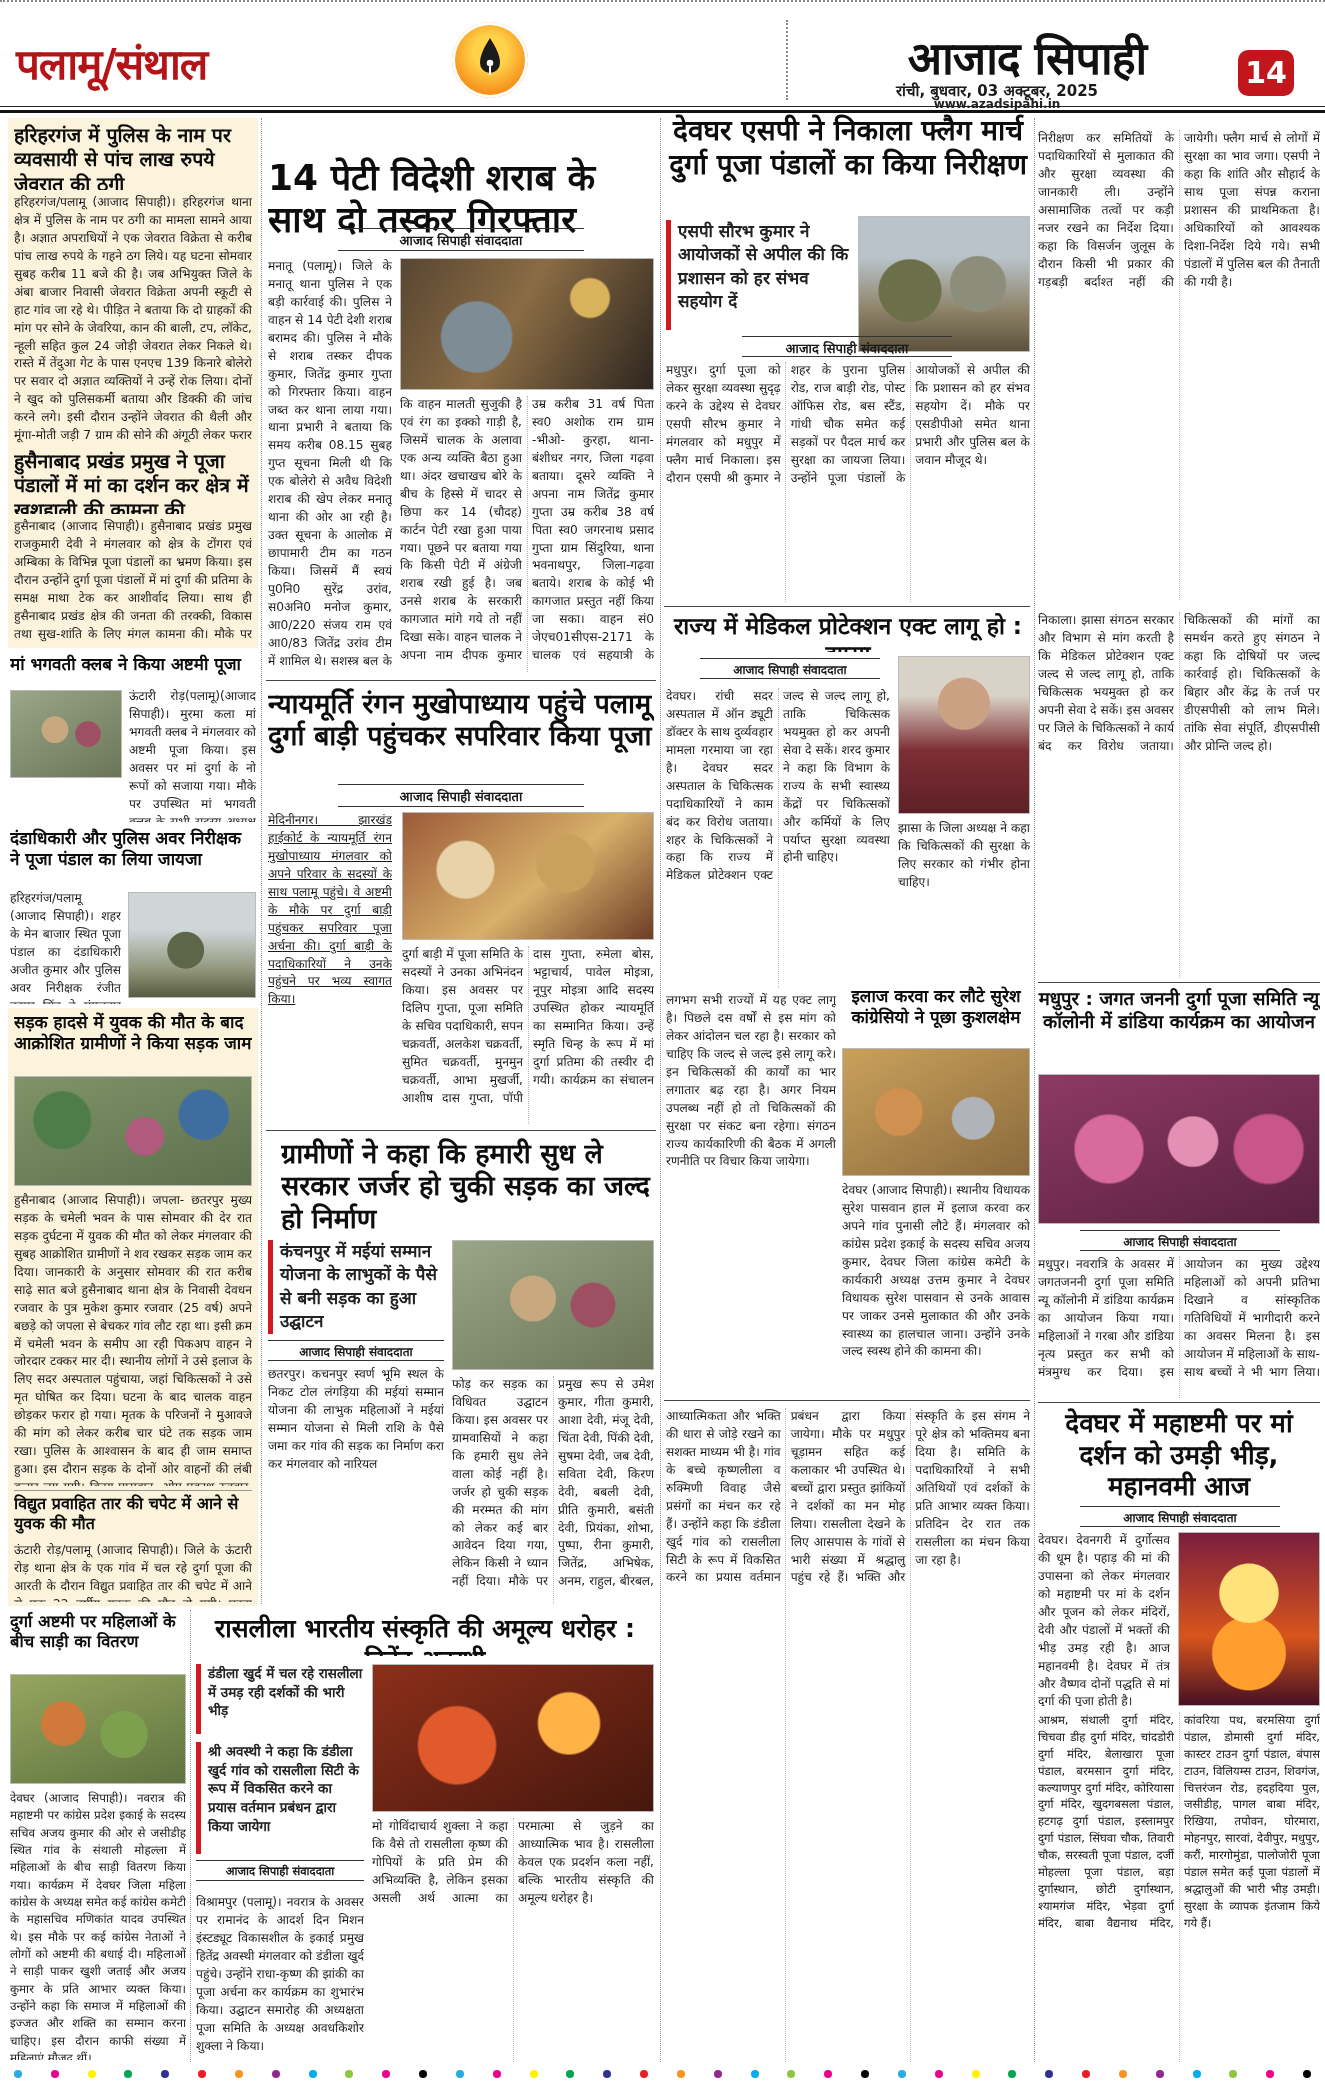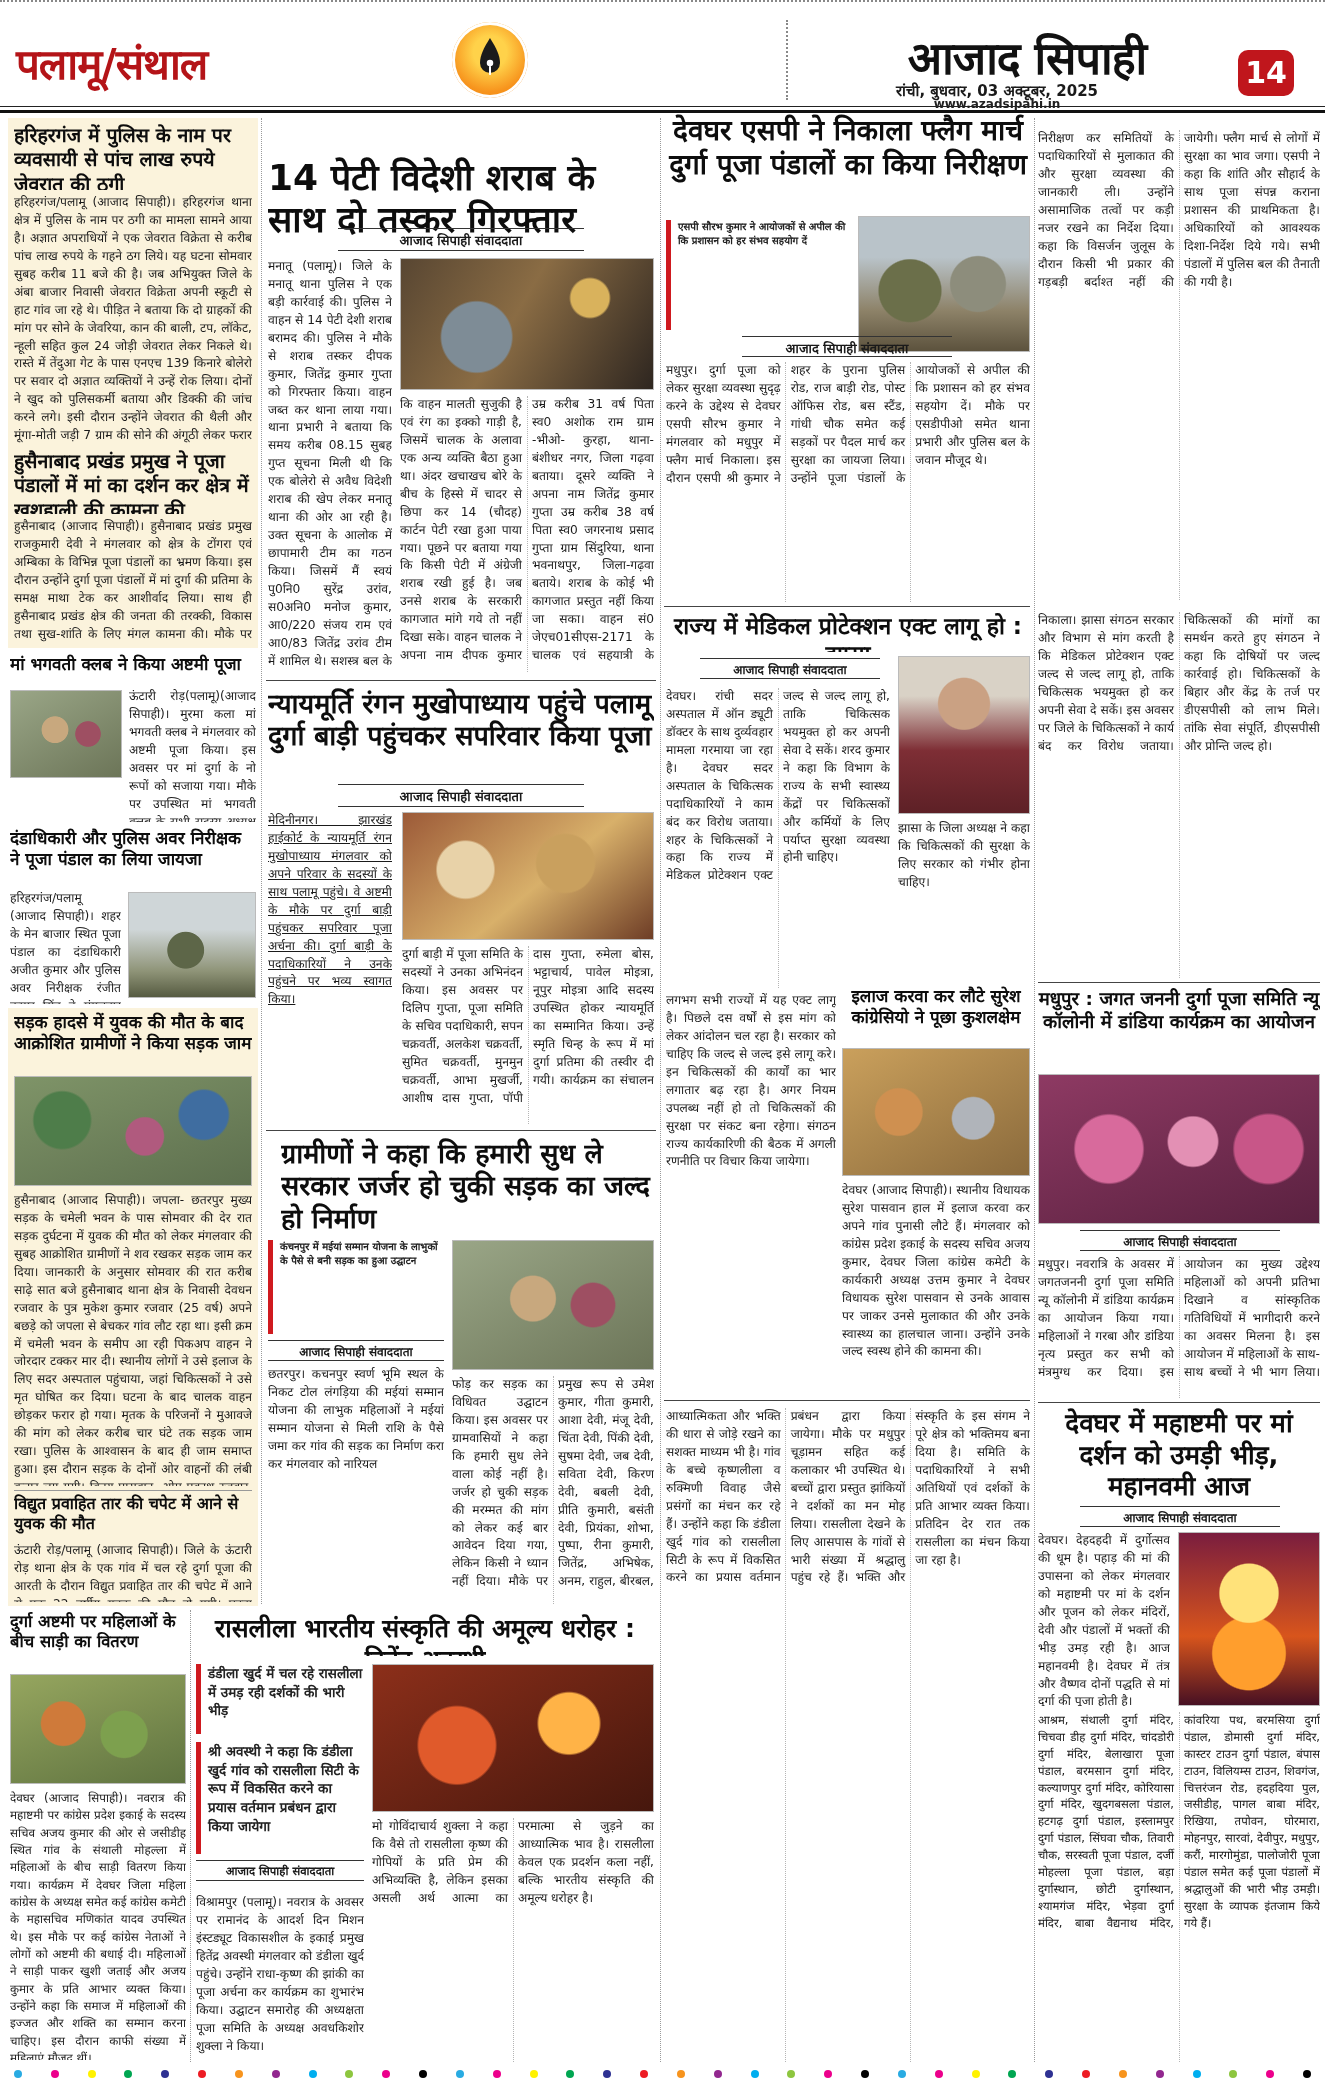--- a/index.html
+++ b/index.html
@@ -23,21 +23,21 @@
   .hl-lg{font-size:27px;text-align:left;line-height:1.2;}
   .hl-md{font-size:19.5px;line-height:1.25;}
   .hl-sm{font-size:17px;line-height:1.25;}
   .bodytxt{font-size:12.2px;line-height:1.47;text-align:justify;overflow:hidden;}
   .cols2{column-count:2;column-gap:10px;column-rule:1px dotted #b5b5b5;}
   .cols3{column-count:3;column-gap:10px;column-rule:1px dotted #b5b5b5;}
   .byline{font-size:13px;font-weight:800;text-align:center;border-top:1.5px solid #333;
           border-bottom:1.5px solid #333;padding:2px 0;overflow:hidden;white-space:nowrap;}
   .bullet{display:flex;overflow:hidden;}
   .bullet .bar{flex:0 0 5px;background:#cf1a1f;margin-right:7px;}
-  .bullet .btxt{font-size:10px;font-weight:700;line-height:1.38;color:#222;}
+  .bullet .btxt{font-size:17px;font-weight:700;line-height:1.38;color:#222;}
   .ph{overflow:hidden;border:1px solid #bbb;}
   .ph-liquor{background:radial-gradient(circle at 75% 30%,#d9b25c 0 9%,transparent 10%),
              radial-gradient(circle at 30% 60%,#7e8c96 0 18%,transparent 19%),
              linear-gradient(120deg,#584632,#8a6c44 45%,#2e2620);}
   .ph-march{background:radial-gradient(circle at 30% 55%,#6b6f4a 0 22%,transparent 23%),
             radial-gradient(circle at 70% 50%,#8d8d7c 0 20%,transparent 21%),
             linear-gradient(180deg,#b9c3c9 0 30%,#8d8268 70%,#5c523d);}
   .ph-portrait{background:radial-gradient(circle at 50% 30%,#caa183 0 20%,transparent 21%),
                linear-gradient(180deg,#d9d2c6 0 25%,#7e2e35 60%,#5d2026);}
   .ph-priests{background:radial-gradient(circle at 25% 45%,#e8d2a8 0 14%,transparent 15%),
@@ -193,21 +193,21 @@
 
 <div class="b hrule" style="left:1038px;top:982px;width:282px;"></div>
 <div class="b hl" style="left:1038px;top:988px;width:282px;height:82px;font-size:18.5px;text-align:center;">मधुपुर : जगत जननी दुर्गा पूजा समिति न्यू कॉलोनी में डांडिया कार्यक्रम का आयोजन</div>
 <div class="b ph ph-dancers" style="left:1038px;top:1074px;width:282px;height:150px;"></div>
 <div class="b byline" style="left:1080px;top:1230px;width:200px;height:21px;font-size:12px;">आजाद सिपाही संवाददाता</div>
 <div class="b bodytxt cols2" style="left:1038px;top:1256px;width:282px;height:142px;">मधुपुर। नवरात्रि के अवसर में जगतजननी दुर्गा पूजा समिति न्यू कॉलोनी में डांडिया कार्यक्रम का आयोजन किया गया। महिलाओं ने गरबा और डांडिया नृत्य प्रस्तुत कर सभी को मंत्रमुग्ध कर दिया। इस आयोजन का मुख्य उद्देश्य महिलाओं को अपनी प्रतिभा दिखाने व सांस्कृतिक गतिविधियों में भागीदारी करने का अवसर मिलना है। इस आयोजन में महिलाओं के साथ-साथ बच्चों ने भी भाग लिया। मौके पर कमेटी ने भी इस आयोजन को सफल बनाने के लिए धन्यवाद किया।</div>
 
 <div class="b hrule" style="left:1038px;top:1402px;width:282px;"></div>
 <div class="b hl" style="left:1038px;top:1408px;width:282px;height:92px;font-size:26px;text-align:center;">देवघर में महाष्टमी पर मां दर्शन को उमड़ी भीड़, महानवमी आज</div>
 <div class="b byline" style="left:1080px;top:1506px;width:200px;height:21px;font-size:12px;">आजाद सिपाही संवाददाता</div>
-<div class="b bodytxt" style="left:1038px;top:1532px;width:132px;height:174px;">देवघर। देहदहदी में दुर्गोत्सव की धूम है। पहाड़ की मां की उपासना को लेकर मंगलवार को महाष्टमी पर मां के दर्शन और पूजन को लेकर मंदिरों, देवी और पंडालों में भक्तों की भीड़ उमड़ रही है। आज महानवमी है। देवघर में तंत्र और वैष्णव दोनों पद्धति से मां दुर्गा की पूजा होती है।</div>
+<div class="b bodytxt" style="left:1038px;top:1532px;width:132px;height:174px;">देवघर। देवनगरी में दुर्गोत्सव की धूम है। पहाड़ की मां की उपासना को लेकर मंगलवार को महाष्टमी पर मां के दर्शन और पूजन को लेकर मंदिरों, देवी और पंडालों में भक्तों की भीड़ उमड़ रही है। आज महानवमी है। देवघर में तंत्र और वैष्णव दोनों पद्धति से मां दुर्गा की पूजा होती है।</div>
 <div class="b ph ph-pandal" style="left:1178px;top:1532px;width:142px;height:174px;"></div>
 <div class="b bodytxt cols2" style="left:1038px;top:1712px;width:282px;height:350px;font-size:11.5px;">आश्रम, संथाली दुर्गा मंदिर, चिचवा डीह दुर्गा मंदिर, चांदडोरी दुर्गा मंदिर, बेलाखारा पूजा पंडाल, बरमसान दुर्गा मंदिर, कल्याणपुर दुर्गा मंदिर, कोरियासा दुर्गा मंदिर, खुदगबसला पंडाल, हटगढ़ दुर्गा पंडाल, इस्लामपुर दुर्गा पंडाल, सिंघवा चौक, तिवारी चौक, सरस्वती पूजा पंडाल, दर्जी मोहल्ला पूजा पंडाल, बड़ा दुर्गास्थान, छोटी दुर्गास्थान, श्यामगंज मंदिर, भेड़वा दुर्गा मंदिर, बाबा वैद्यनाथ मंदिर, कांवरिया पथ, बरमसिया दुर्गा पंडाल, डोमासी दुर्गा मंदिर, कास्टर टाउन दुर्गा पंडाल, बंपास टाउन, विलियम्स टाउन, शिवगंज, चित्तरंजन रोड, हदहदिया पुल, जसीडीह, पागल बाबा मंदिर, रिखिया, तपोवन, घोरमारा, मोहनपुर, सारवां, देवीपुर, मधुपुर, करौं, मारगोमुंडा, पालोजोरी पूजा पंडाल समेत कई पूजा पंडालों में श्रद्धालुओं की भारी भीड़ उमड़ी। सुरक्षा के व्यापक इंतजाम किये गये हैं।</div>
 
 <div class="b" id="print-dots" style="left:0;top:2068px;width:1325px;height:12px;">
     <span style="background: rgb(41, 171, 226);"></span>
     <span style="background: rgb(236, 0, 140);"></span>
     <span style="background: rgb(255, 242, 0);"></span>
     <span style="background: rgb(0, 166, 81);"></span>
     <span style="background: rgb(46, 49, 146);"></span>
     <span style="background: rgb(237, 28, 36);"></span>

